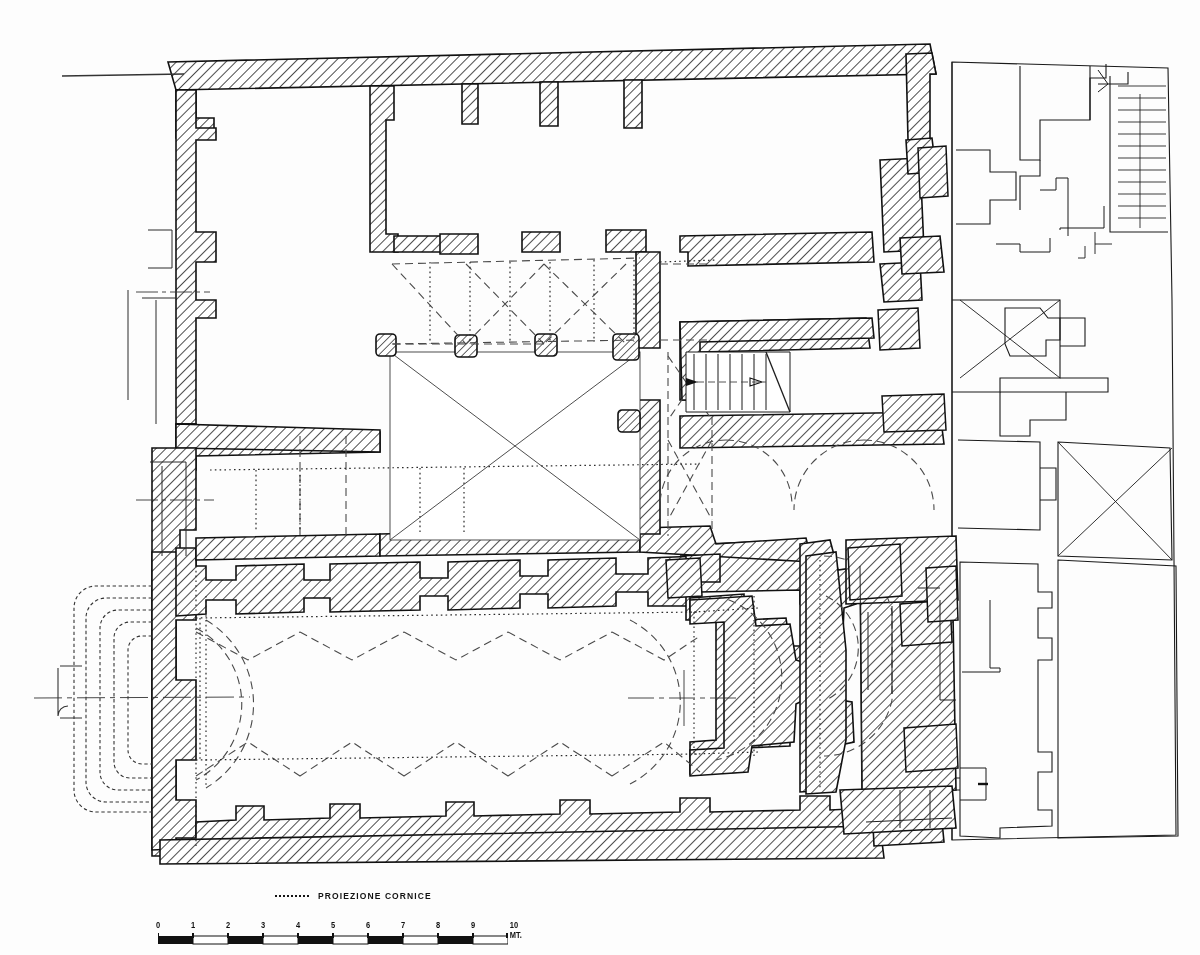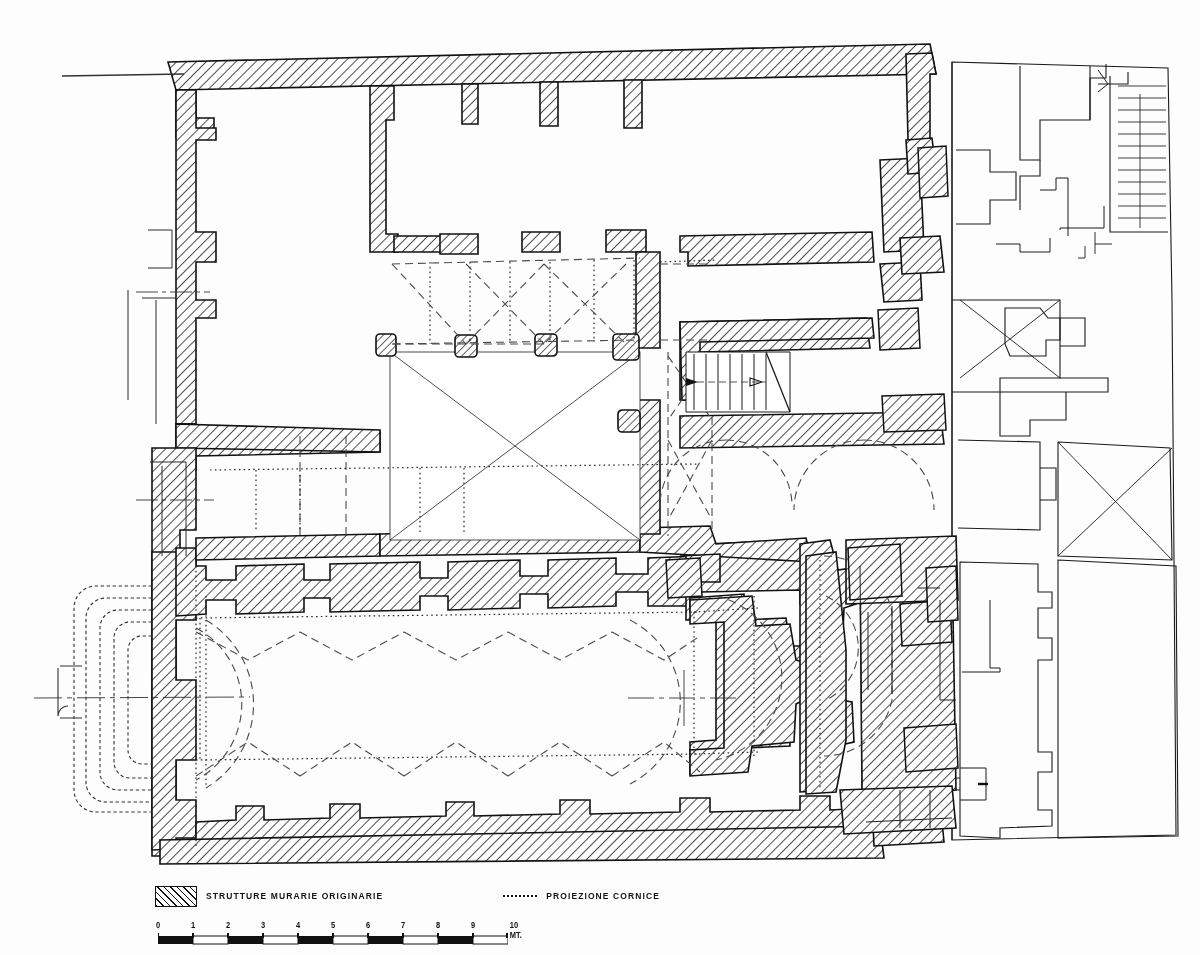--- a/index.html
+++ b/index.html
@@ -366,24 +366,20 @@
       <path d="M918 588 L940 588"></path>
       <path d="M892 606 L892 694"></path>
       <path d="M868 612 L868 690"></path>
       <path d="M900 790 L900 828 M930 790 L930 828"></path>
       <path d="M866 822 L952 818"></path>
     </g>
   </svg>
 
   <div id="legend">
 
-    <div class="lg-item">
-      <span class="sw sw-hatch"></span>
-      <span class="lg-label">STRUTTURE MURARIE ORIGINARIE</span>
-    </div>
 
     <span class="gap1"></span>
 
 
     <span class="gap2"></span>
 
     <div class="lg-item">
       <span class="sw sw-dot"></span>
       <span class="lg-label">PROIEZIONE CORNICE</span>
     </div>

